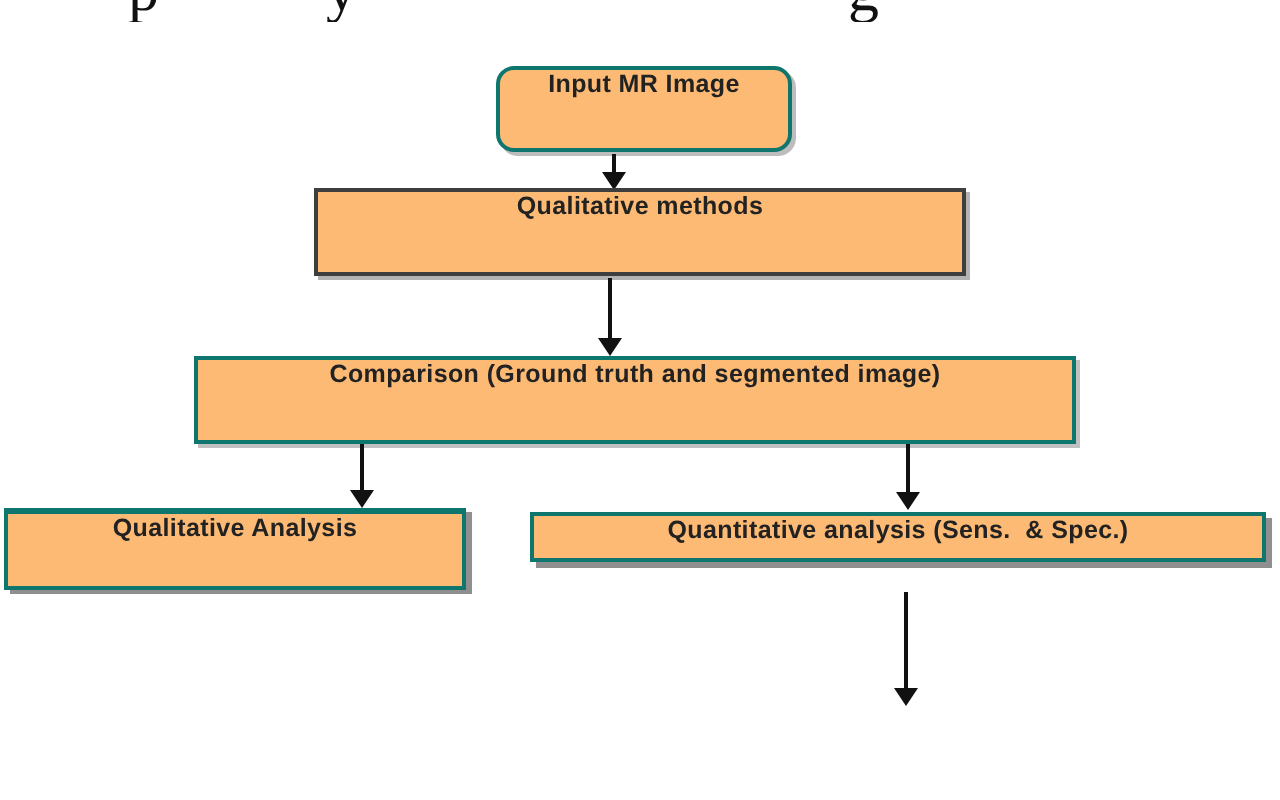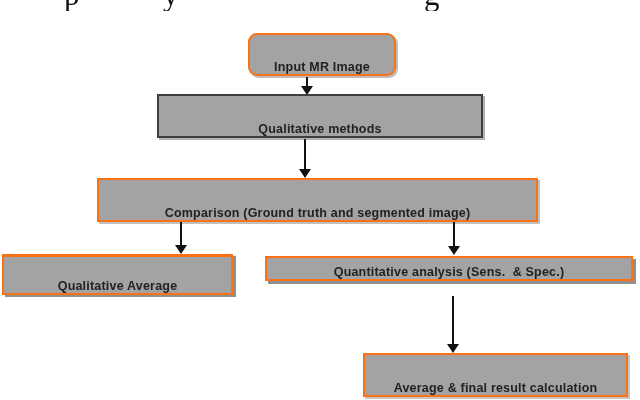--- a/index.html
+++ b/index.html
@@ -30,24 +30,24 @@
     color: #111111;
   }
   .frag-0 { left: 64px; }
   .frag-1 { left: 163px; }
   .frag-2 { left: 424px; }
 
   
   .node {
     position: absolute;
     box-sizing: border-box;
-    background: #a3a3a3;
-    border: 2px solid #f97316;
+    background: #fdba74;
+    border: 2px solid #0f766e;
     display: flex;
-    align-items: flex-end;
+    align-items: flex-start;
     justify-content: center;
     text-align: center;
   }
   .node span {
     font-size: 12.5px;
     font-weight: 600;
     color: #222222;
     letter-spacing: 0.2px;
     white-space: pre;
   }
@@ -145,29 +145,26 @@
     <div class="line"></div>
     <div class="head"></div>
   </div>
 
   <div class="arrow a-comp-quant">
     <div class="line"></div>
     <div class="head"></div>
   </div>
 
   <div class="node n-qualitative">
-    <span>Qualitative Average</span>
+    <span>Qualitative Analysis</span>
   </div>
 
   <div class="node n-quantitative">
     <span>Quantitative analysis (Sens.  &amp; Spec.)</span>
   </div>
 
   <div class="arrow a-quant-avg">
     <div class="line"></div>
     <div class="head"></div>
   </div>
 
-  <div class="node n-average">
-    <span>Average &amp; final result calculation</span>
-  </div>
 
 </div>
 
 </body></html>

